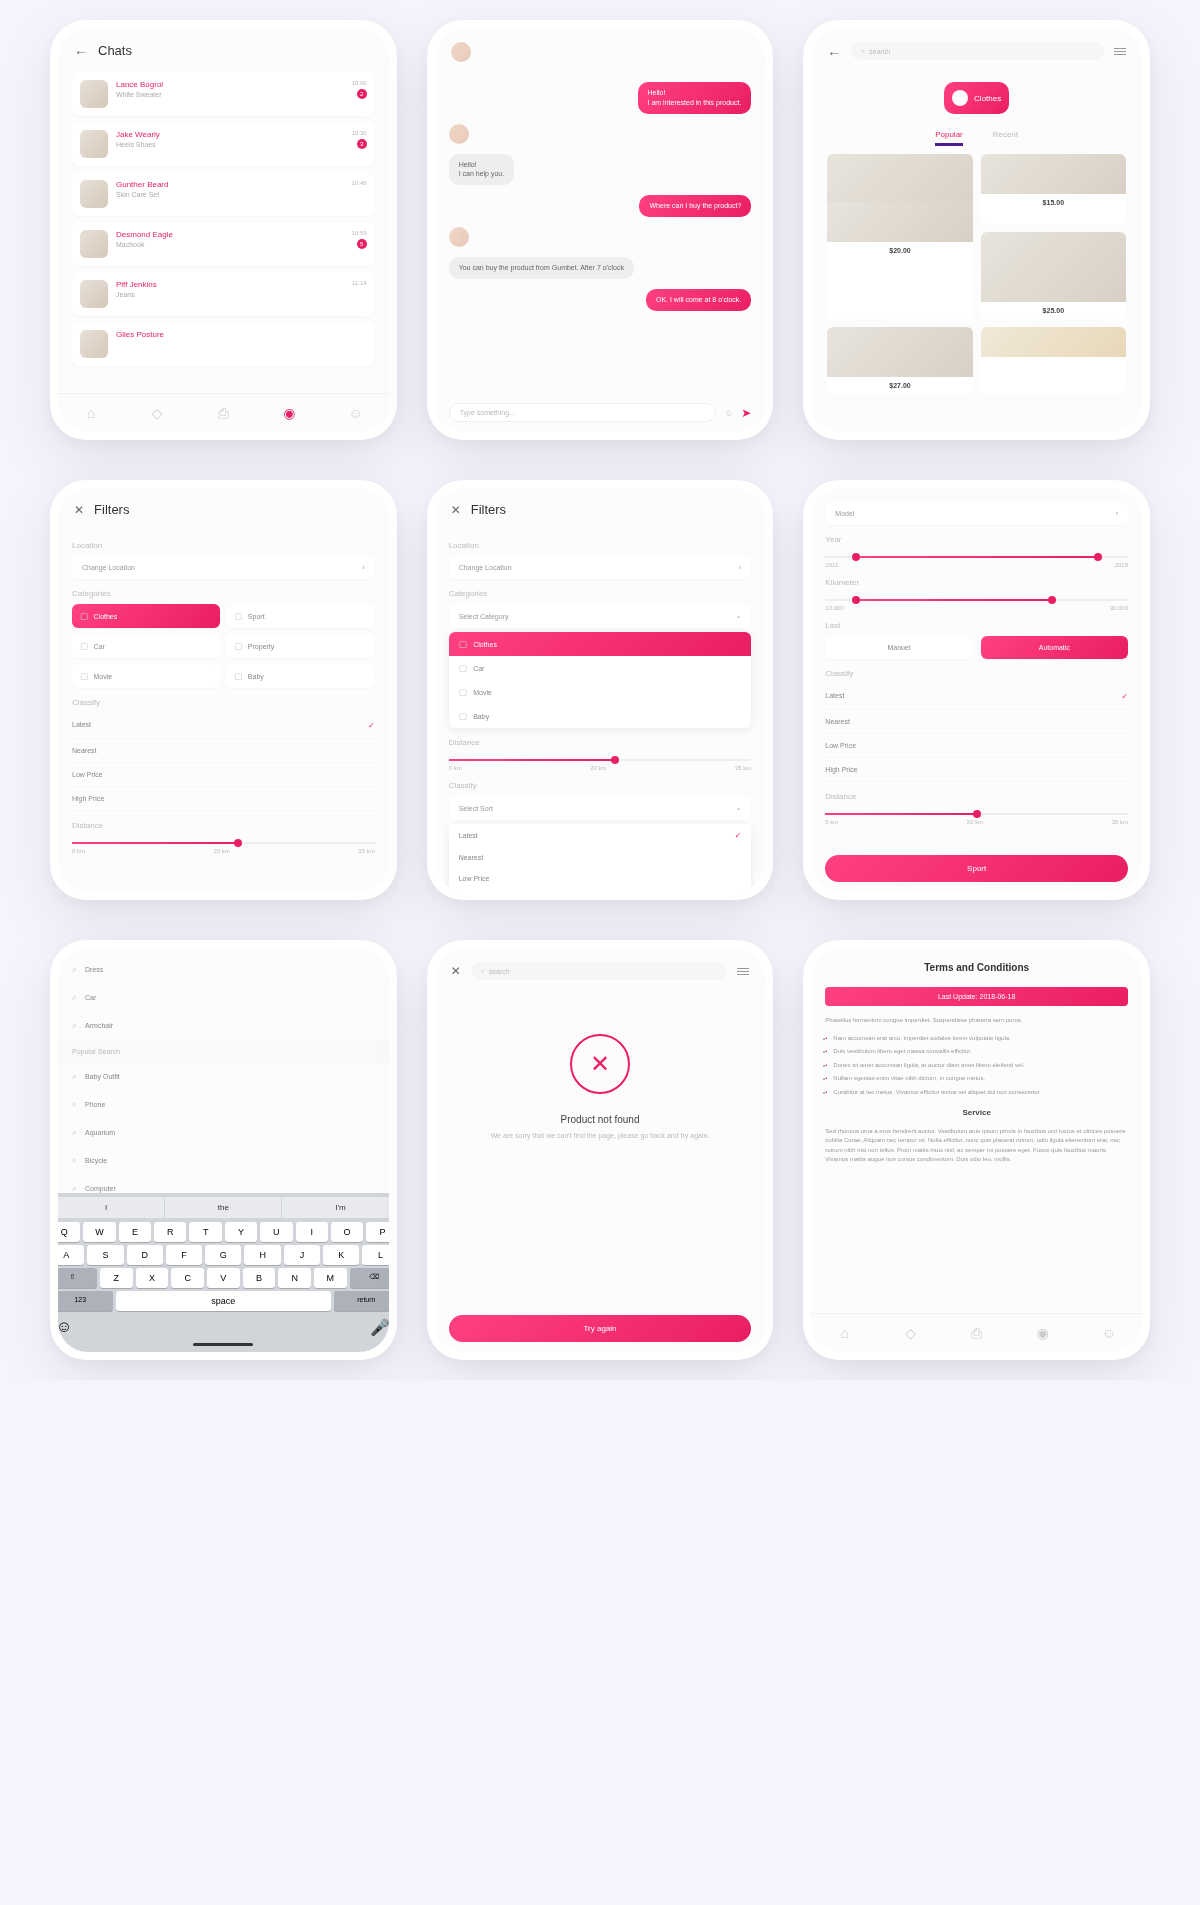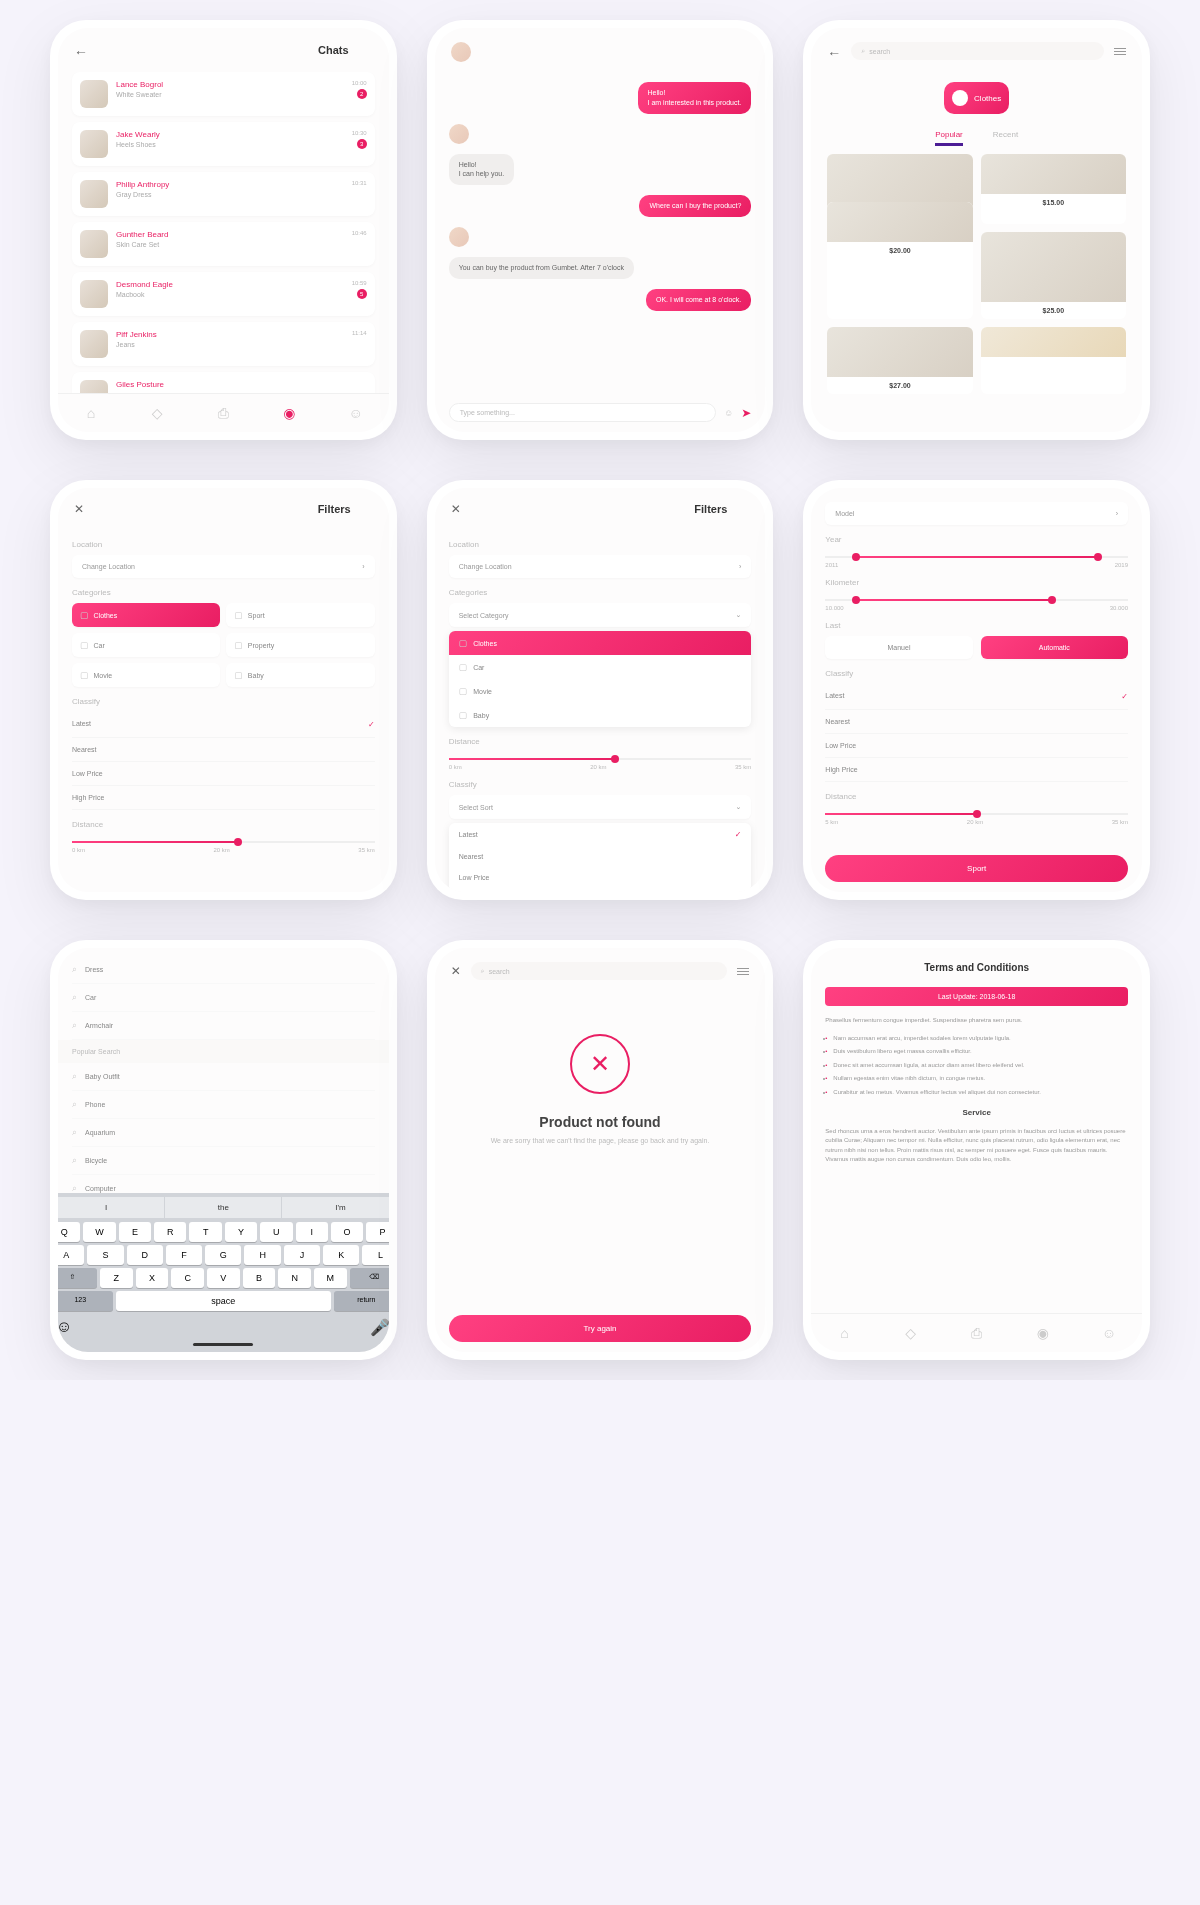--- a/index.html
+++ b/index.html
@@ -1,21 +1,21 @@
 <!DOCTYPE html>
 <html><head>
 <meta charset="utf-8">
 <style>
 *{margin:0;padding:0;box-sizing:border-box;font-family:-apple-system,BlinkMacSystemFont,sans-serif}
 body{background:#f5f3fb;padding:20px;width:1200px}
 .grid{display:grid;grid-template-columns:repeat(3,1fr);gap:40px 30px;max-width:1100px;margin:0 auto}
 .phone{background:#fff;border-radius:36px;padding:8px;box-shadow:0 20px 60px rgba(0,0,0,.08),0 5px 15px rgba(0,0,0,.04);position:relative;height:420px;overflow:hidden}
 .screen{background:#fdfcfc;border-radius:30px;height:100%;overflow:hidden;position:relative;display:flex;flex-direction:column}
 .header{display:flex;align-items:center;padding:14px 16px;gap:10px}
-.title{font-size:11px;font-weight:700;color:#333;flex:1;text-align:right}
+.title{font-size:13px;font-weight:400;color:#333;flex:1;text-align:left}
 .back{font-size:14px;color:#666}
 .content{flex:1;overflow:hidden;padding:0 14px}
 .chat-item{background:#fff;border-radius:8px;padding:8px;display:flex;gap:8px;margin-bottom:6px;box-shadow:0 1px 3px rgba(0,0,0,.03)}
 .avatar{width:28px;height:28px;border-radius:6px;background:linear-gradient(135deg,#e8e0d8,#d4c8b8);flex-shrink:0}
 .chat-info{flex:1;min-width:0}
 .chat-name{font-size:8px;color:#e91e63;font-weight:400}
 .chat-sub{font-size:7px;color:#aaa;margin-top:2px}
 .chat-meta{display:flex;flex-direction:column;align-items:flex-end;gap:3px}
 .chat-time{font-size:6px;color:#bbb}
 .badge{background:#e91e63;color:#fff;font-size:6px;width:10px;height:10px;border-radius:50%;display:flex;align-items:center;justify-content:center}
@@ -60,21 +60,21 @@
 .search-item{padding:8px 0;font-size:7px;color:#888;display:flex;align-items:center;gap:8px;border-bottom:1px solid #f8f8f8}
 .search-section{font-size:7px;color:#bbb;padding:8px 0;background:#faf9f8;margin:0 -14px;padding-left:14px}
 .keyboard{background:#d1d4d9;padding:4px;margin:0 -14px}
 .kb-sug{display:flex;background:#e8eaed;margin-bottom:4px}
 .kb-sug-item{flex:1;text-align:center;padding:6px;font-size:8px;color:#333;border-right:1px solid #d1d4d9}
 .kb-row{display:flex;gap:3px;margin-bottom:3px;justify-content:center}
 .kb-key{background:#fff;border-radius:3px;padding:5px 0;font-size:9px;text-align:center;flex:1;min-width:14px;box-shadow:0 1px 0 rgba(0,0,0,.2)}
 .kb-key.wide{flex:1.5;background:#adb2ba;font-size:7px}
 .kb-key.space{flex:5}
 .error-circle{width:60px;height:60px;border:2px solid #e91e63;border-radius:50%;margin:40px auto 20px;display:flex;align-items:center;justify-content:center;color:#e91e63;font-size:24px}
-.error-title{text-align:center;font-size:14px;font-weight:700;color:#444;margin-bottom:6px}
+.error-title{text-align:center;font-size:10px;font-weight:400;color:#444;margin-bottom:6px}
 .error-sub{text-align:center;font-size:7px;color:#bbb;line-height:1.5;padding:0 30px}
 .terms-title{text-align:center;font-size:10px;font-weight:600;padding:14px;color:#333}
 .terms-badge{background:linear-gradient(135deg,#ff4081,#e91e63);color:#fff;font-size:7px;text-align:center;padding:6px;border-radius:4px;margin:0 14px 10px}
 .terms-text{font-size:6px;color:#999;line-height:1.6;padding:0 14px;margin-bottom:8px}
 .terms-list{padding:0 14px 0 22px}
 .terms-list li{font-size:6px;color:#999;line-height:1.6;margin-bottom:4px;position:relative}
 .terms-list li::before{content:"•";color:#e91e63;position:absolute;left:-8px}
 .terms-section{text-align:center;font-size:8px;font-weight:600;color:#444;margin:10px 0}
 .ico{font-size:9px;color:#ccc}
 .check{color:#e91e63;font-size:8px}
@@ -112,30 +112,20 @@
               <div class="chat-sub">Heels Shoes</div>
             </div>
             <div class="chat-meta">
               <div class="chat-time">10:30</div>
               <div class="badge">3</div>
             </div>
           </div>
           <div class="chat-item">
             <div class="avatar"></div>
             <div class="chat-info">
-              <div class="chat-name">Philip Anthropy</div>
-              <div class="chat-sub">Gray Dress</div>
-            </div>
-            <div class="chat-meta">
-              <div class="chat-time">10:31</div>
-            </div>
-          </div>
-          <div class="chat-item">
-            <div class="avatar"></div>
-            <div class="chat-info">
               <div class="chat-name">Gunther Beard</div>
               <div class="chat-sub">Skin Care Set</div>
             </div>
             <div class="chat-meta">
               <div class="chat-time">10:46</div>
             </div>
           </div>
           <div class="chat-item">
             <div class="avatar"></div>
             <div class="chat-info">

